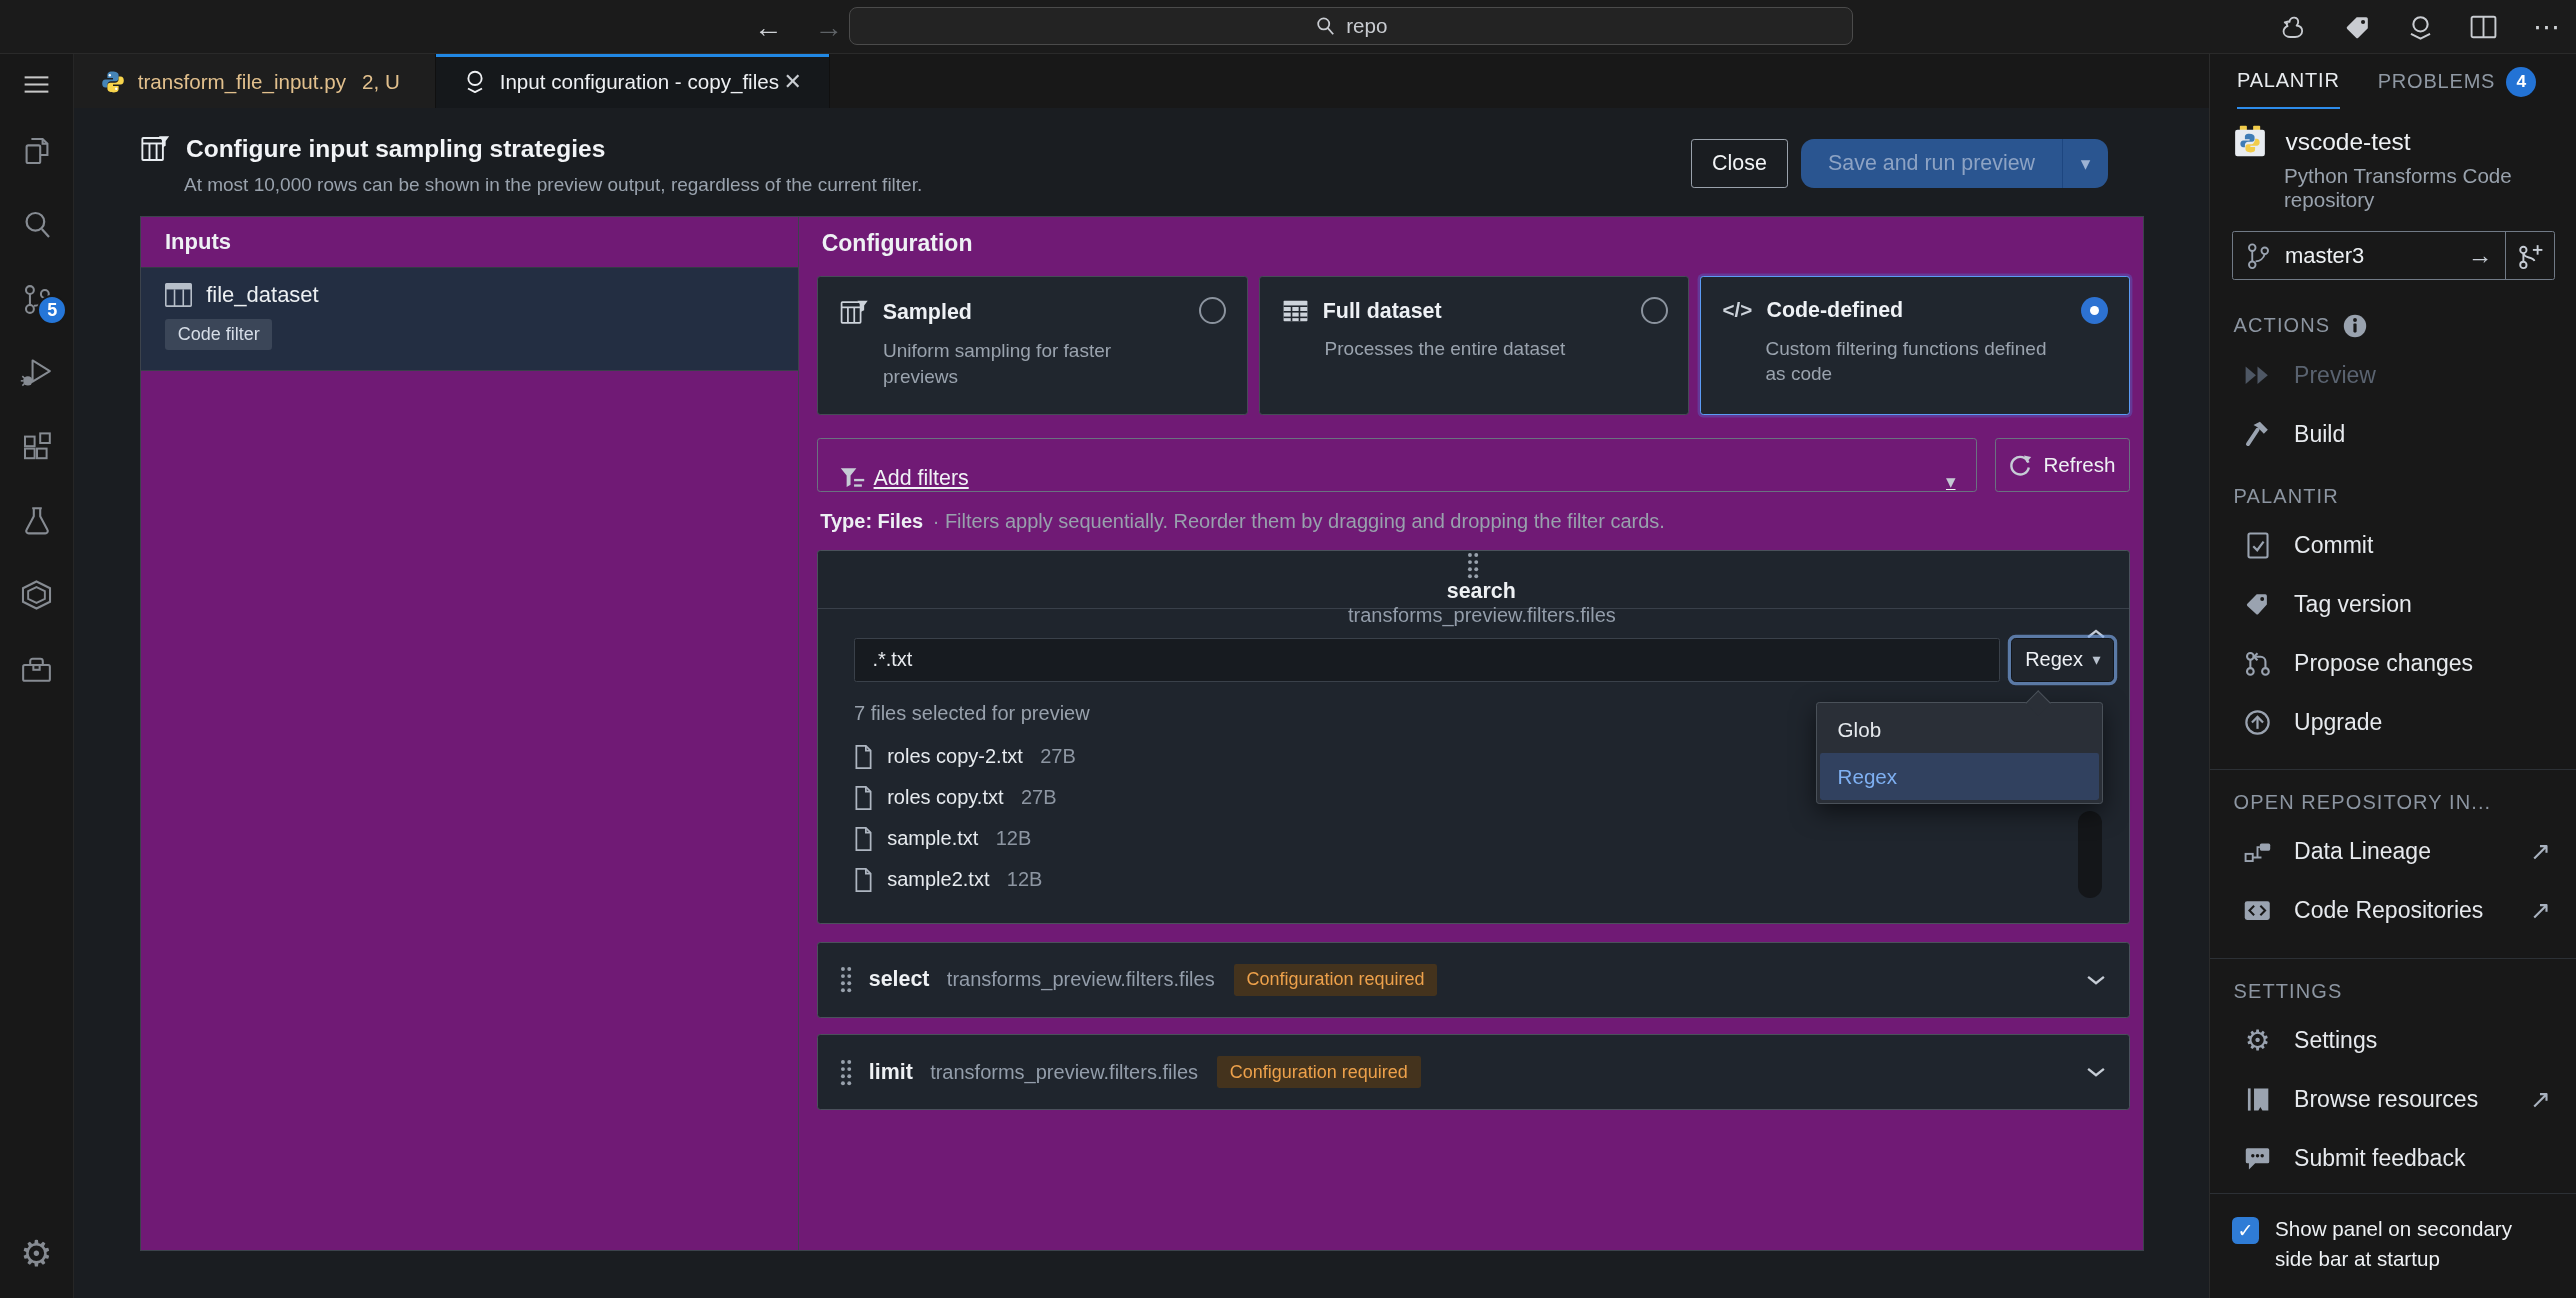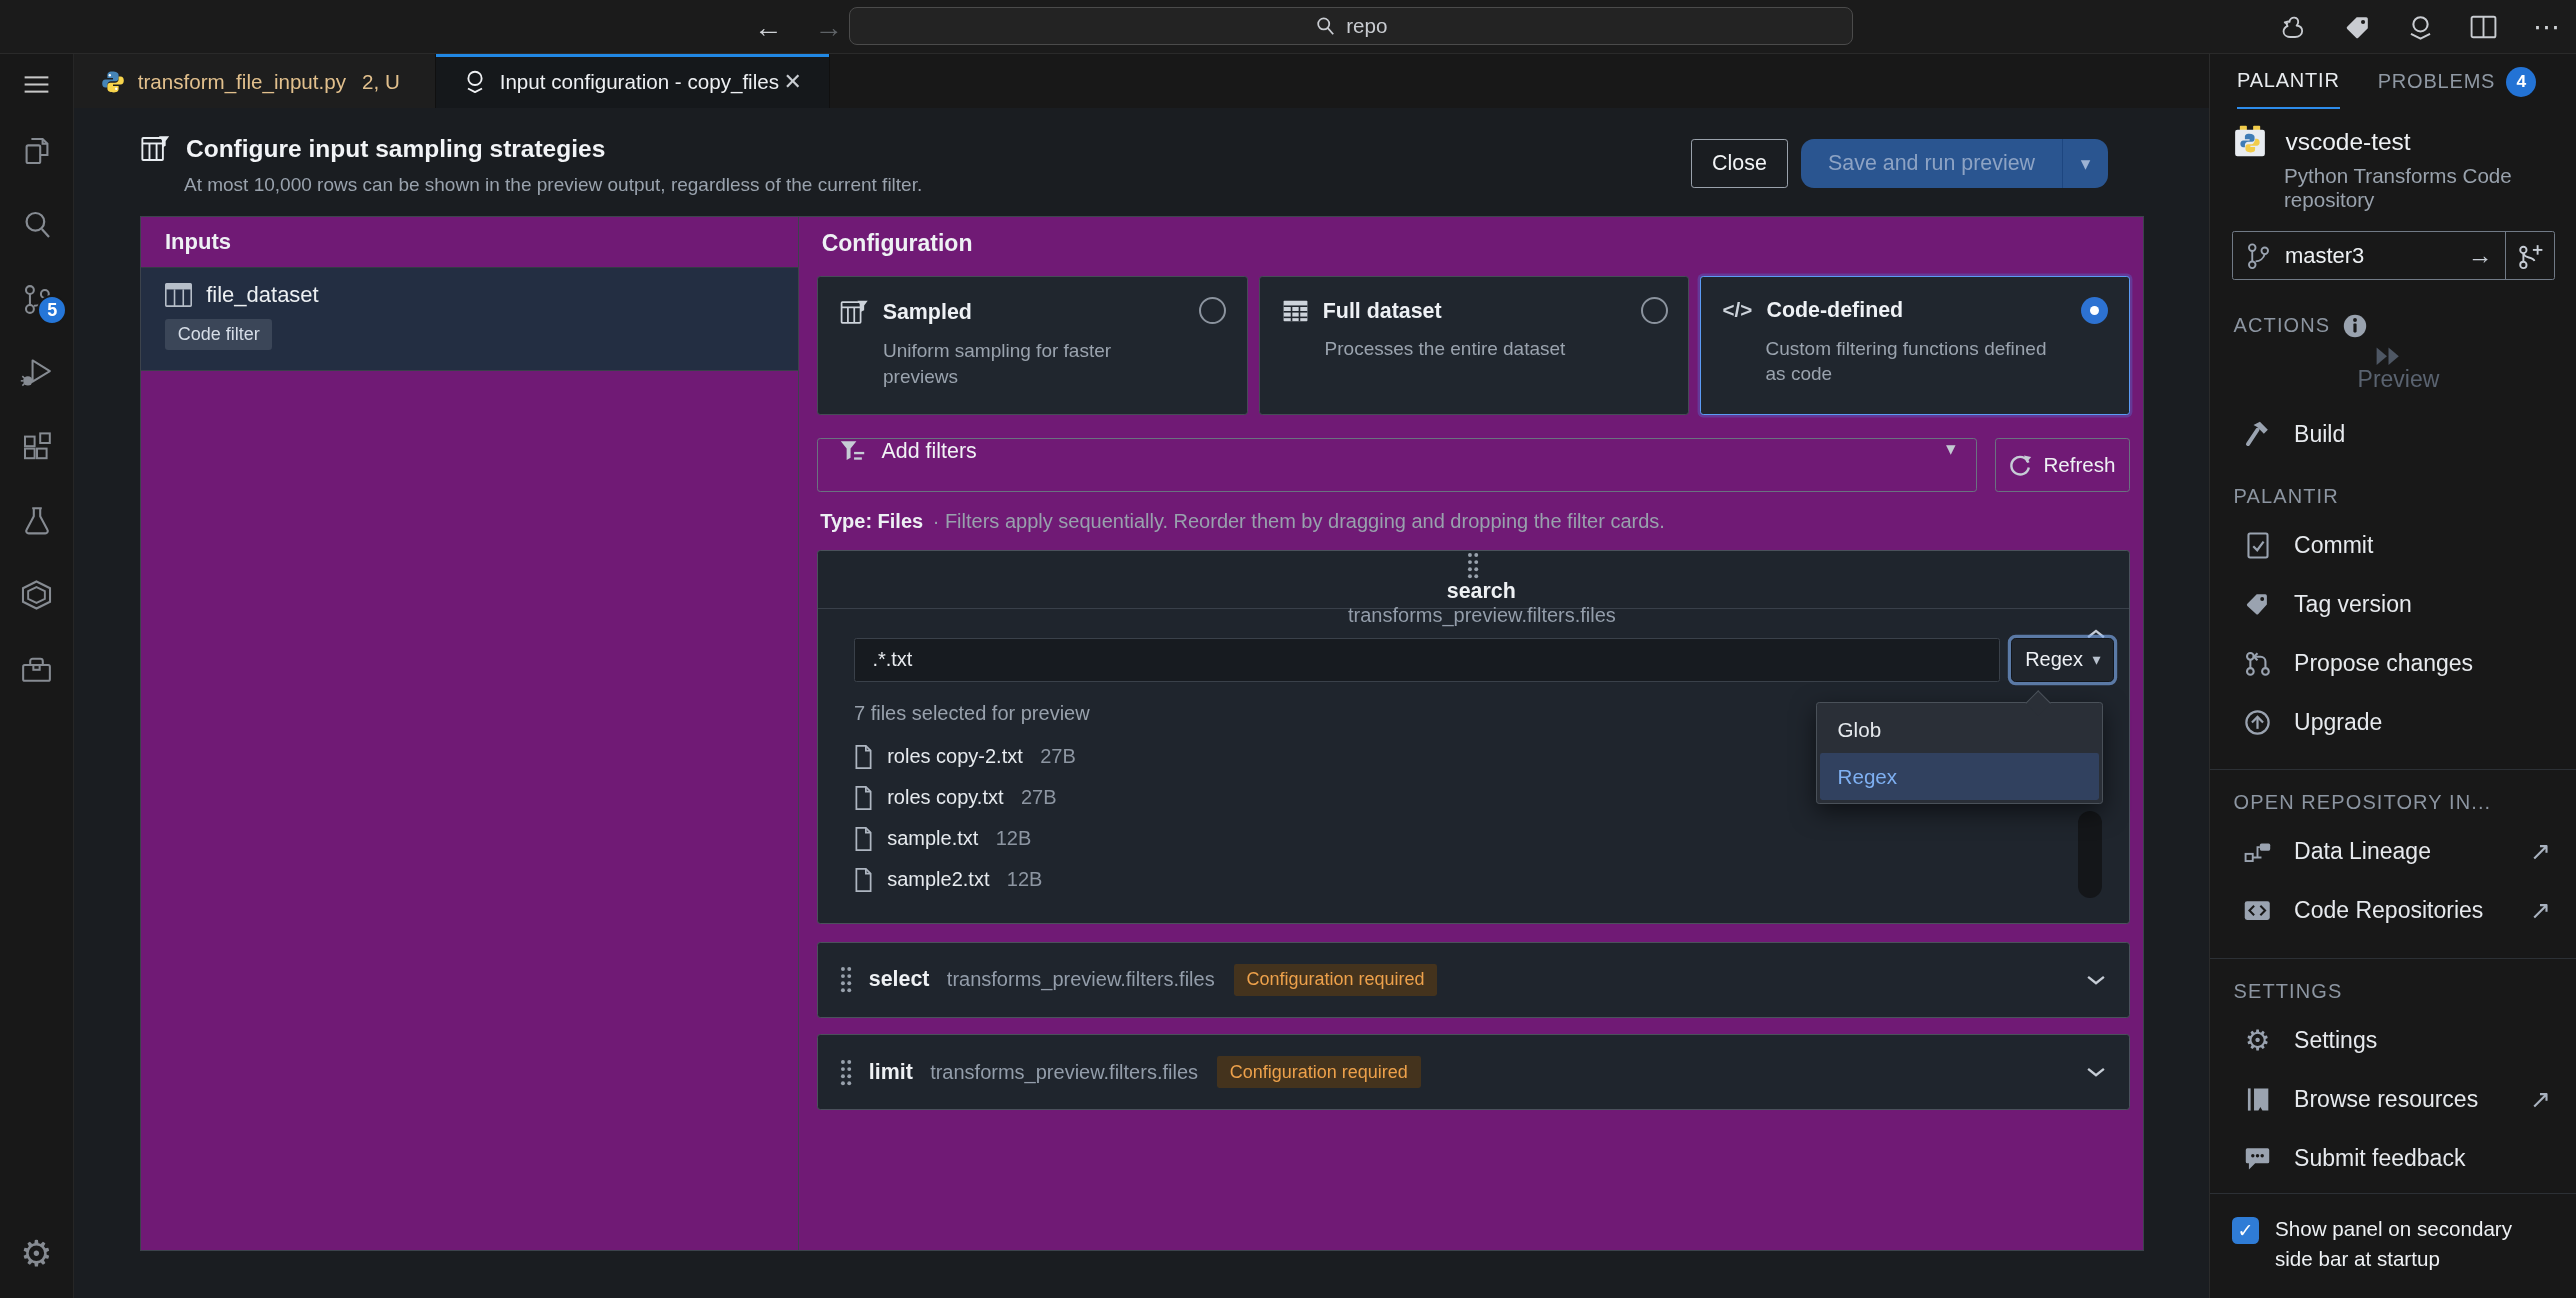--- a/index.html
+++ b/index.html
@@ -56,21 +56,21 @@
   .cards { display:flex; gap:11px; height:139px; }
   .opt-card { flex:1; background:#20262e; border:0.8px solid #454c56; border-radius:3.2px; padding:22px 22px 0 22px; position:relative; }
   .opt-card.selected { border:1.6px solid #5c9bf5; box-shadow:0 0 0 2.4px rgba(76,140,240,.28); padding:21.4px 21.4px 0 21.4px; }
   .oc-top { display:flex; align-items:center; gap:14.2px; font-size:21.4px; font-weight:600; color:#eef1f5; padding-right:47px; }
   .oc-desc { margin-top:12.7px; margin-left:43px; font-size:19px; color:#9aa3ae; line-height:1.35; padding-right:55px; }
   .radio { position:absolute; top:20.6px; right:20.6px; width:27px; height:27px; border-radius:50%; border:2.4px solid #8b939e; }
   .radio.on { border:none; background:#2d72d2; }
   .radio.on::after { content:""; position:absolute; left:8.7px; top:8.7px; width:9.5px; height:9.5px; border-radius:50%; background:#fff; }
 
   .filters-row { margin-top:23px; display:flex; gap:17.4px; height:54px; }
-  .add-filters { flex:1; border:0.8px solid #6a7280; border-radius:3.2px; display:flex; align-items:flex-start; gap:16px; padding:0 20.6px; font-size:21.4px; color:#f0f2f5; }
+  .add-filters { flex:1; border:0.8px solid #6a7280; border-radius:3.2px; display:flex; align-items:flex-end; gap:8px; padding:0 20.6px; font-size:21.4px; color:#f0f2f5;text-decoration:underline; }
   .add-filters .caret { margin-left:auto; color:#c3c9d2; font-size:19px; }
   .refresh-btn { width:135px; border:0.8px solid #6a7280; border-radius:3.2px; display:flex; align-items:center; justify-content:center; gap:11px; font-size:20.6px; color:#eef1f4; }
 
   .type-line { margin:16px 0 0 3.2px; height:27px; font-size:20px; color:#98a1ad; display:flex; gap:9.5px; align-items:center; }
   .type-line b { color:#edf0f4; }
 
   .filter-card { border:0.8px solid #4a515b; border-radius:3.2px; background:#1f252d; }
   .fc-search { margin-top:15px; height:374px; }
   .fc-header { height:58px; display:flex; align-items:center; padding:0 20.6px; border-bottom:0.8px solid #39404a;flex-direction:column; }
   .fc-name { margin-left:16px; font-size:21.4px; font-weight:bold; color:#eef1f4; }
@@ -110,21 +110,21 @@
   .branch-box { margin-top:19px; height:49px; border:0.8px solid #717a86; border-radius:2.4px; display:flex; align-items:center; }
   .branch-left { flex:1; display:flex; align-items:center; padding:0 12.7px; gap:14.2px; font-size:22px; color:#eef1f4; }
   .branch-go { margin-left:auto; color:#c7cdd5; font-size:25px; }
   .branch-new { width:49px; height:100%; border-left:0.8px solid #717a86; display:flex; align-items:center; justify-content:center; }
   .sb-section { margin-top:19px; }
   .sb-section.mt-lg { margin-top:32px; }
   .sb-h { height:27px; display:flex; align-items:center; gap:12.7px; font-size:20px; letter-spacing:1.1px; color:#8c95a1; margin-left:1.6px; }
   .sb-items { margin-top:6.3px; }
   .sb-item { display:flex; align-items:center; height:59px; margin-left:9.5px; font-size:23px; color:#e7eaee; }
   .sb-item .ic { width:32px; display:flex; justify-content:center; margin-right:20.6px; }
-  .sb-item.disabled { color:#5a6370;flex-direction:column; }
+  .sb-item.disabled { color:#5a6370; }
   .sb-item .ext { margin-left:auto; margin-right:4.7px; color:#a9b2bf; font-size:25px; }
   .sb-div { height:0.8px; background:#2c3035; margin:17.4px -20.6px 0 -22px; }
   .sb-footer { position:absolute; left:0; right:0; bottom:0; border-top:0.8px solid #2c3035; padding:20.6px 20.6px 24px 22px; display:flex; gap:16px; }
   .cbox { width:27px; height:27px; flex:0 0 27px; background:#2f7cd6; border-radius:5.5px; color:#fff; font-size:19px; font-weight:bold; display:flex; align-items:center; justify-content:center; margin-top:3.2px; }
   .cbox-label { font-size:20.6px; line-height:1.45; color:#eef1f4; }
 
   .glyph { line-height:1; }
   svg { display:block; }
 </style>
 </head>

